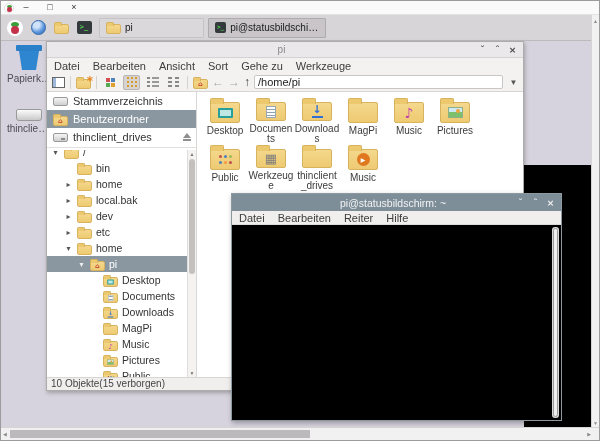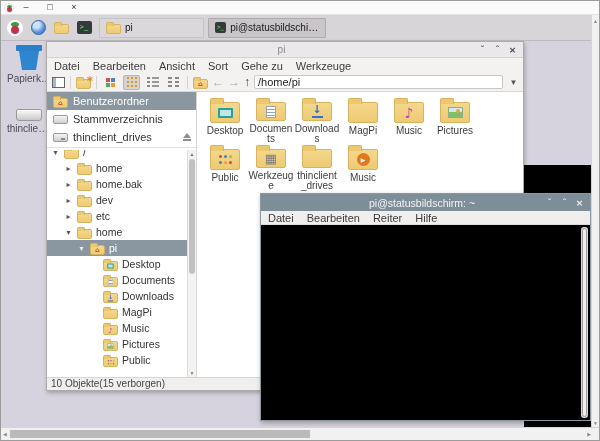--- a/index.html
+++ b/index.html
@@ -176,21 +176,21 @@
     align-content:flex-start; overflow:hidden; }
   .file-cell { width:46px; height:47px; display:flex; flex-direction:column; align-items:center;
     cursor:pointer; }
   .file-cell .flabel { font-size:10px; color:#3c3c3c; text-align:center; line-height:10px;
     margin-top:3px; width:45px; word-break:break-all; }
 
   .fm-status { height:13px; background:#f0efed; border-top:1px solid #d8d6d4;
     font-size:10px; color:#444; padding-left:4px; line-height:12px; }
 
   
-  .term { position:absolute; left:259px; top:178px; width:331px; height:228px;
+  .term { position:absolute; left:230px; top:178px; width:331px; height:228px;
     border:1px solid #8d99a1; box-shadow:1px 2px 5px rgba(0,0,0,.3);
     display:flex; flex-direction:column; background:#f0efee; }
   .term-titlebar { height:17px; background:#7e8e99; display:flex; align-items:center; }
   .term-title { flex:1; text-align:center; font-size:10.5px; color:#f2f2f2; padding-left:40px; }
   .term .winbtn { color:#f0f0f0; }
   .term-menubar { height:14px; display:flex; align-items:center; gap:13px; padding-left:7px;
     background:#f0efee; border-bottom:1px solid #dddcdb; font-size:11px; color:#3c3c3c; }
   .term-content { flex:1; background:#000; position:relative; padding:3px 4px; }
   .prompt { font:bold 9.5px/12px "DejaVu Sans Mono", monospace; white-space:pre; }
   .cursor { display:inline-block; width:6px; height:11px; background:#b9c7bf; vertical-align:text-bottom; }
@@ -306,60 +306,67 @@
         </span>
       <span class="nav-arrow nav-dim">←</span>
       <span class="nav-arrow nav-dim">→</span>
       <span class="nav-arrow nav-dark">↑</span>
       <input class="path-input" value="/home/pi" style="">
       <span class="path-drop">▼</span>
     </div>
     <div class="fm-body">
       <div class="fm-sidebar">
         <div id="places">
-            <div class="place-row selected">
-              <span class="folder sm">
-                <span class="emb-wrap">
-                  <span class="emb emb-home"></span>
-                </span>
-              </span>
-              <span class="plabel">Benutzerordner</span>
-            </div>
             <div class="place-row">
               <span class="pl-disk"></span>
               <span class="plabel">Stammverzeichnis</span>
+            </div>
+            <div class="place-row selected">
+              <span class="folder sm">
+                <span class="emb-wrap">
+                  <span class="emb emb-home"></span>
+                </span>
+              </span>
+              <span class="plabel">Benutzerordner</span>
             </div>
             <div class="place-row">
               <span class="pl-drive"></span>
               <span class="plabel">thinclient_drives</span>
               <span class="eject"></span>
             </div>
           </div>
         <div class="side-sep"></div>
         <div class="tree" id="tree">
             <div class="tree-row" style="padding-left: 4px; margin-top: -6px;">
               <span class="expander">▾</span>
               <span class="folder sm">
                 <span class="emb-wrap"></span>
               </span>
               <span>/</span>
             </div>
             <div class="tree-row" style="padding-left: 17px;">
-              <span class="expander">▸</span>
-              <span class="folder sm">
-                <span class="emb-wrap"></span>
-              </span>
-              <span>home</span>
+              <span class="expander"></span>
+              <span class="folder sm">
+                <span class="emb-wrap"></span>
+              </span>
+              <span>bin</span>
             </div>
             <div class="tree-row" style="padding-left: 17px;">
               <span class="expander">▸</span>
               <span class="folder sm">
                 <span class="emb-wrap"></span>
               </span>
-              <span>home.bak</span>
+              <span>home</span>
+            </div>
+            <div class="tree-row" style="padding-left: 17px;">
+              <span class="expander">▸</span>
+              <span class="folder sm">
+                <span class="emb-wrap"></span>
+              </span>
+              <span>local.bak</span>
             </div>
             <div class="tree-row" style="padding-left: 17px;">
               <span class="expander">▸</span>
               <span class="folder sm">
                 <span class="emb-wrap"></span>
               </span>
               <span>dev</span>
             </div>
             <div class="tree-row" style="padding-left: 17px;">
               <span class="expander">▸</span>

